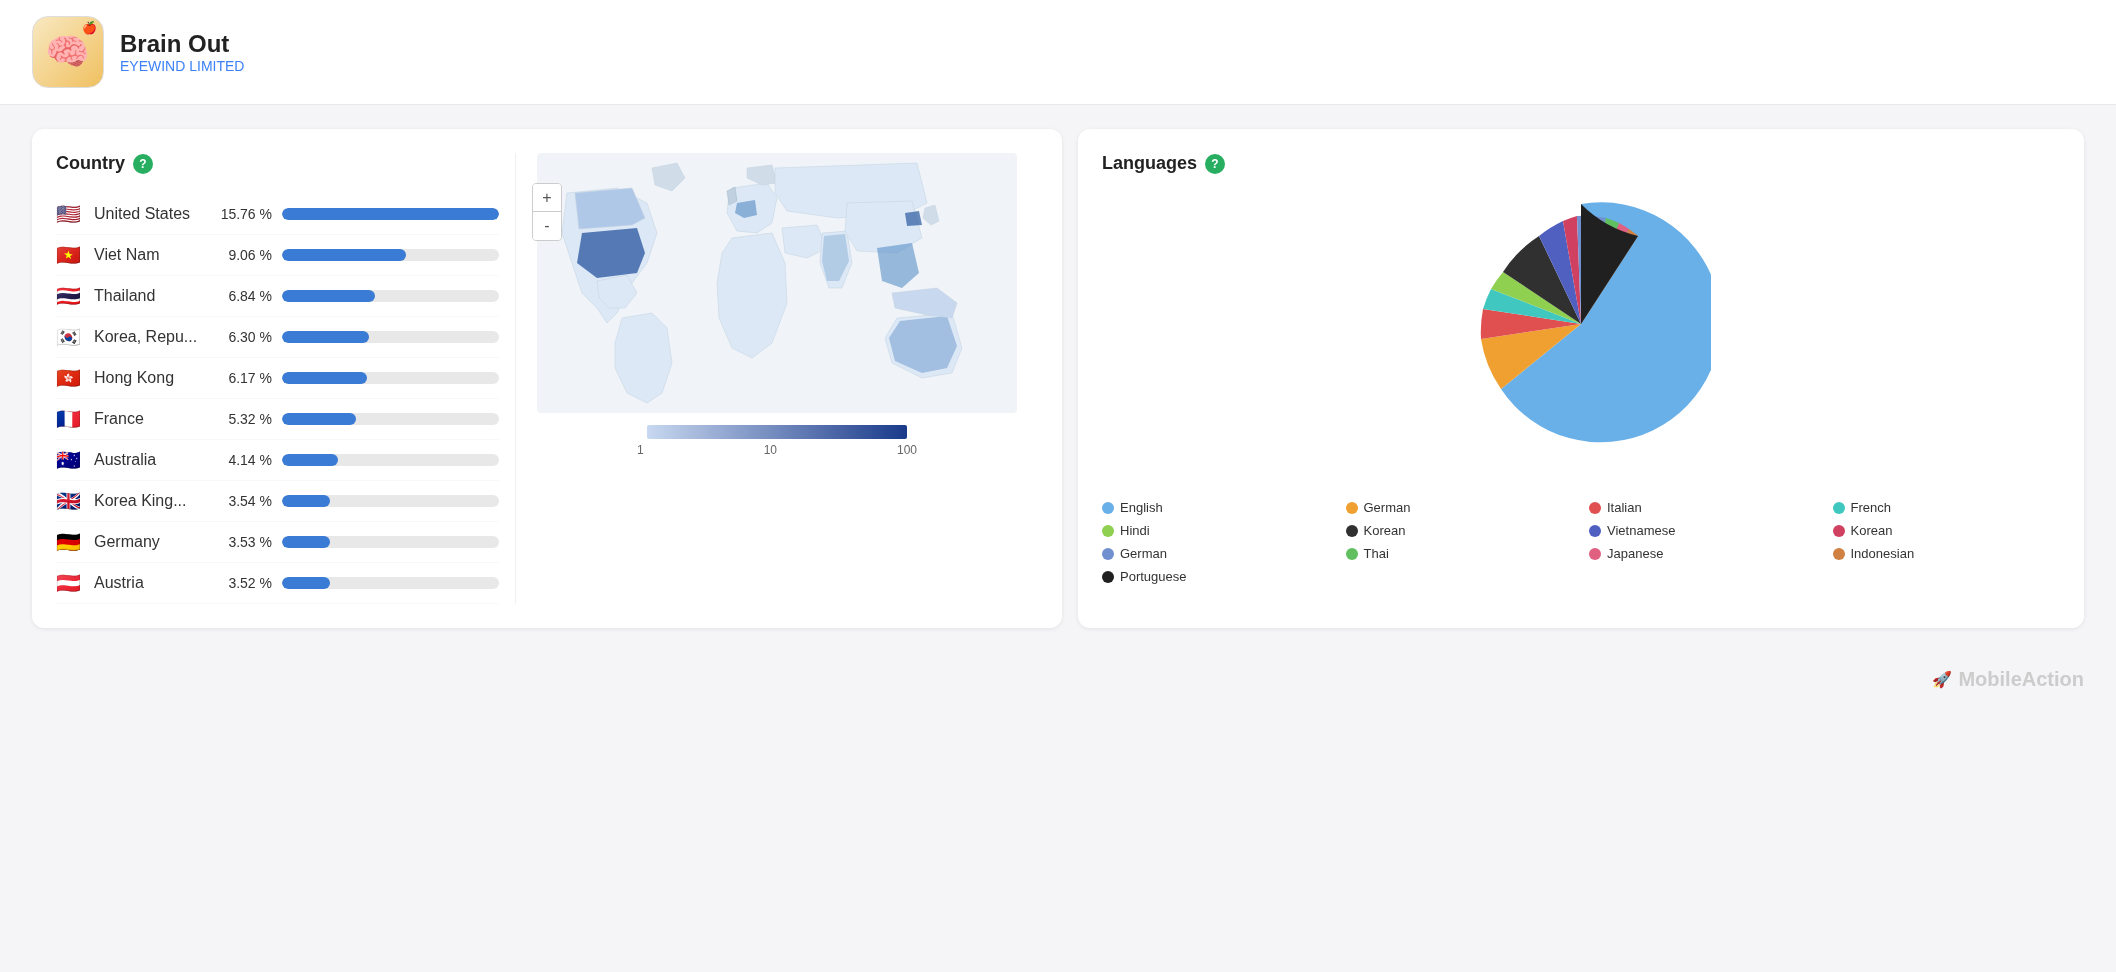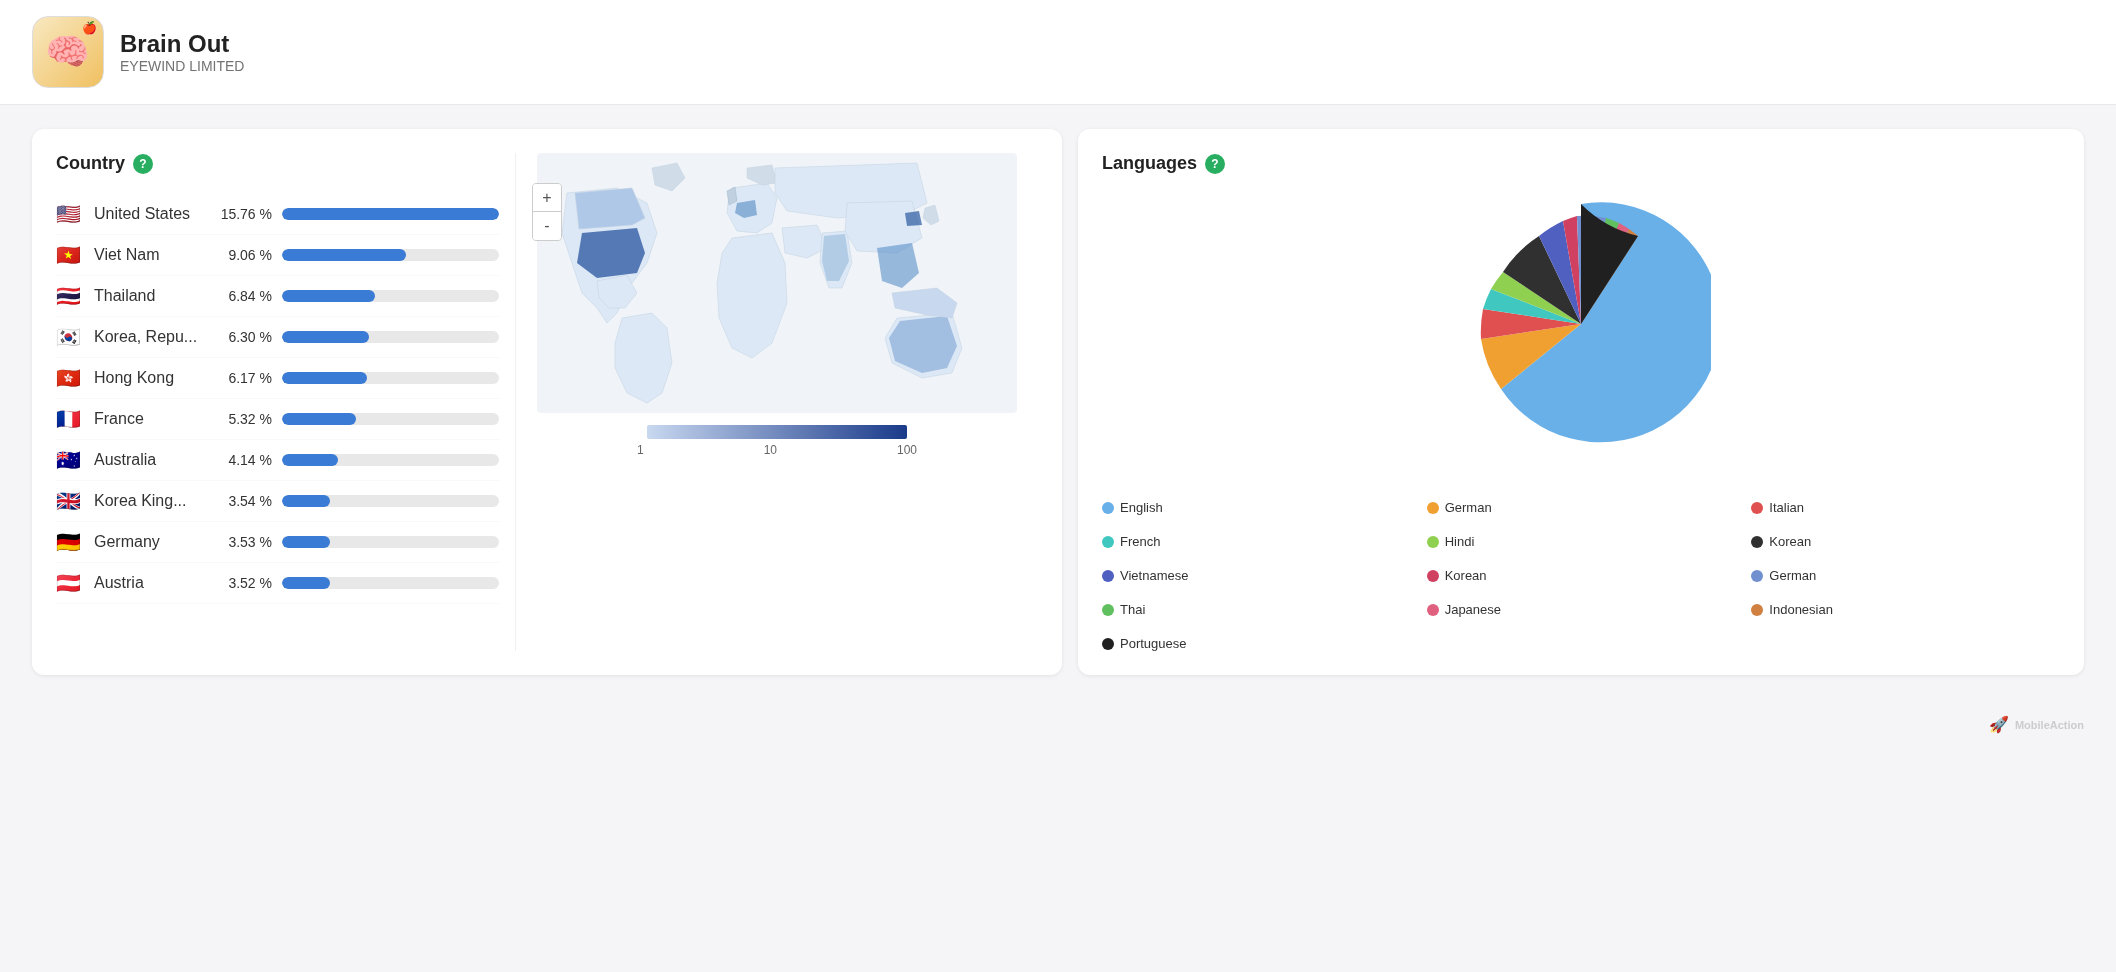--- a/index.html
+++ b/index.html
@@ -39,21 +39,21 @@
       color: #555;
     }
     .app-info { display: flex; flex-direction: column; }
     .app-name {
       font-size: 24px;
       font-weight: 600;
       color: #222;
     }
     .app-developer {
       font-size: 14px;
-      color: #737373;
+      color: #3b82f6;
       font-weight: 500;
     }
 
     
     .main-content {
       padding: 24px 32px;
       display: flex;
       gap: 0;
     }
 
@@ -201,22 +201,22 @@
 
     
     .languages-section { }
     .pie-container {
       display: flex;
       justify-content: center;
       margin-bottom: 24px;
     }
     .legend-grid {
       display: grid;
-      grid-template-columns: 1fr 1fr 1fr;
-      gap: 19px 16px;
+      grid-template-columns: 1fr 1fr 1fr 1fr;
+      gap: 8px 16px;
       font-size: 13px;
       margin-top: 46px;
     }
     .legend-item {
       display: flex;
       align-items: center;
       gap: 6px;
     }
     .legend-dot {
       width: 12px;
@@ -499,15 +499,15 @@
       <span class="legend-dot" style="background:#202020"></span>
       <span>Portuguese</span>
     </div>
       </div>
   </div>
 </div>
 
 <div class="footer">
   <div class="footer-brand">
     <span style="font-size:16px;">🚀</span>
-    <span style="color:#ccc; font-size:11px; font-weight:600;">MobileAction</span>
+    <span style="color:#ccc; font-size:20px; font-weight:600;">MobileAction</span>
   </div>
 </div>
 
 </body></html>

